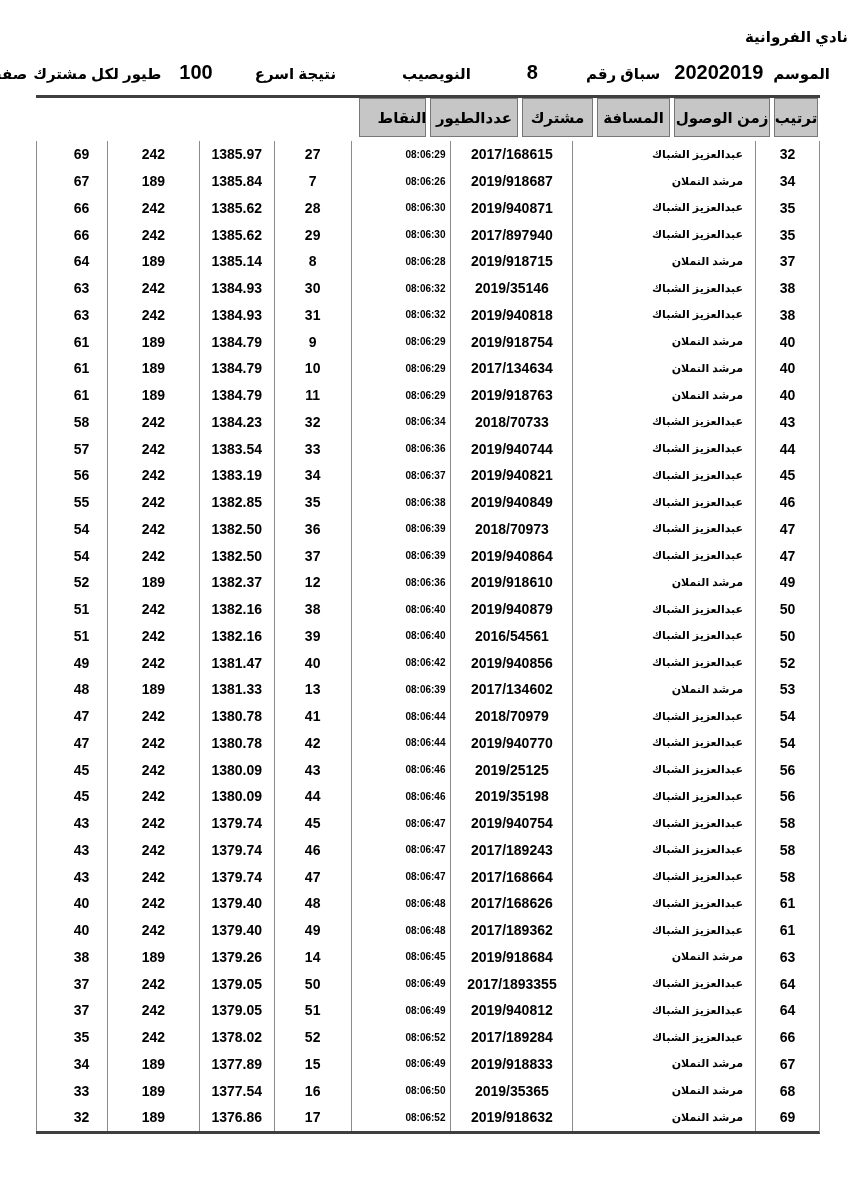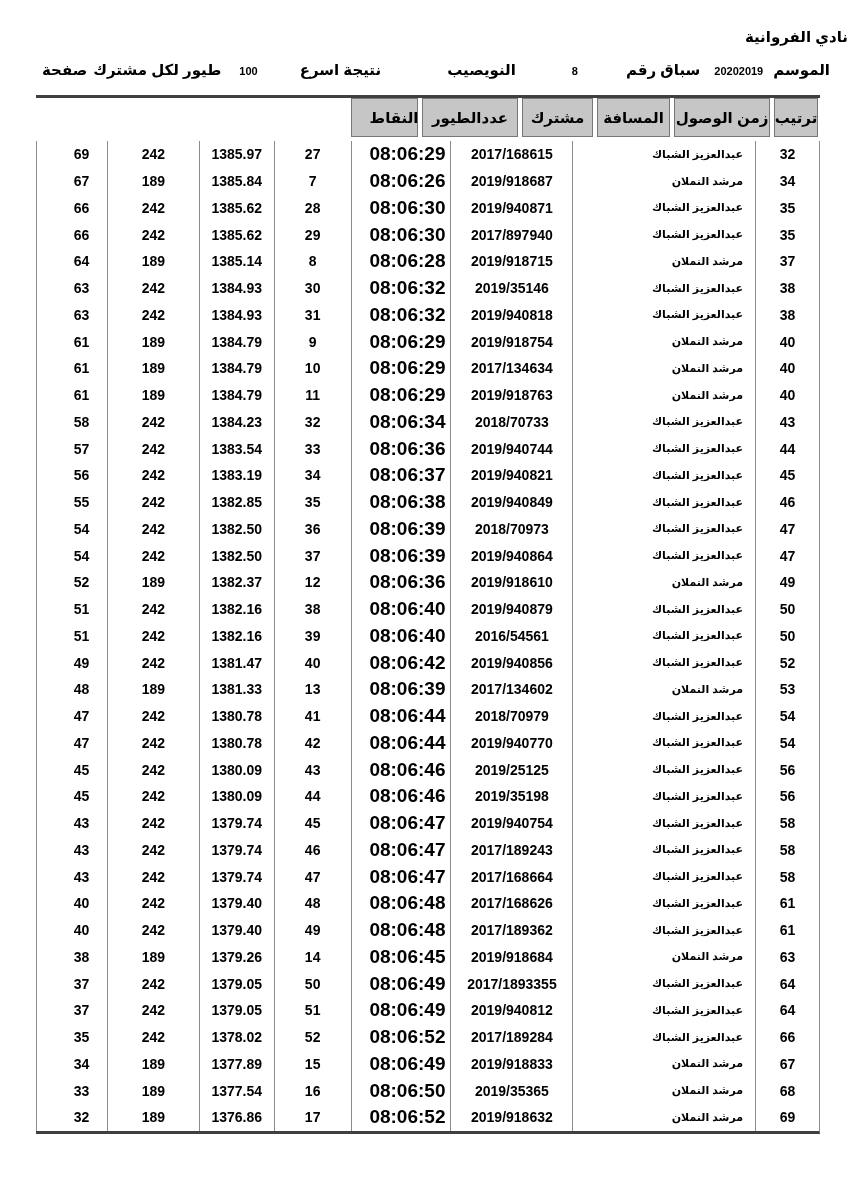--- a/index.html
+++ b/index.html
@@ -28,21 +28,21 @@
     position:absolute;top:28px;left:0;
     width:100%;
     font-size:15px;font-weight:700;
   }
   .info-line{
     position:absolute;top:61px;right:18px;left:40px;
     display:flex;flex-direction:row;align-items:baseline;
     font-size:15px;font-weight:700;
     white-space:nowrap;
   }
-  .info-line .num{font-size:11px;}
+  .info-line .num{font-size:20px;}
   .gap-a{margin-left:10px;}   
   .gap-b{margin-left:14px;}   
   .gap-c{margin-left:48px;}   
   .gap-d{margin-left:56px;}   
   .gap-e{margin-left:66px;}   
   .gap-f{margin-left:42px;}   
   .gap-g{margin-left:18px;}   
   .gap-h{margin-left:6px;}    
   .gap-i{margin-left:22px;}   
 
@@ -91,32 +91,32 @@
   .c-speed ,.h-speed {width:75px;}
   .c-birds ,.h-birds {width:92px;}
   .c-points,.h-points{width:71px;padding-left:19px;}
   .hcell{width:auto;}
   .h-rank  {width:44px;}
   .h-name  {width:179px;}
   .h-ring  {width:118px;}
   .h-time  {width:96px;}
   .h-dist  {width:73px;}
   .h-speed {width:71px;}
-  .h-birds {width:96px;}
+  .h-birds {width:88px;}
   .h-points{width:67px;}
 
   .c-name{
     justify-content:flex-start;
     padding-right:12px;
     font-size:11px;
   }
   .c-time{
     justify-content:flex-start;
     padding-right:5px;
-    font-size:19px;
+    font-size:10px;
   }
 </style>
 </head>
 <body>
 
 <div class="page">
 
   <div class="title">نادي الفروانية</div>
 
   <div class="info-line">

